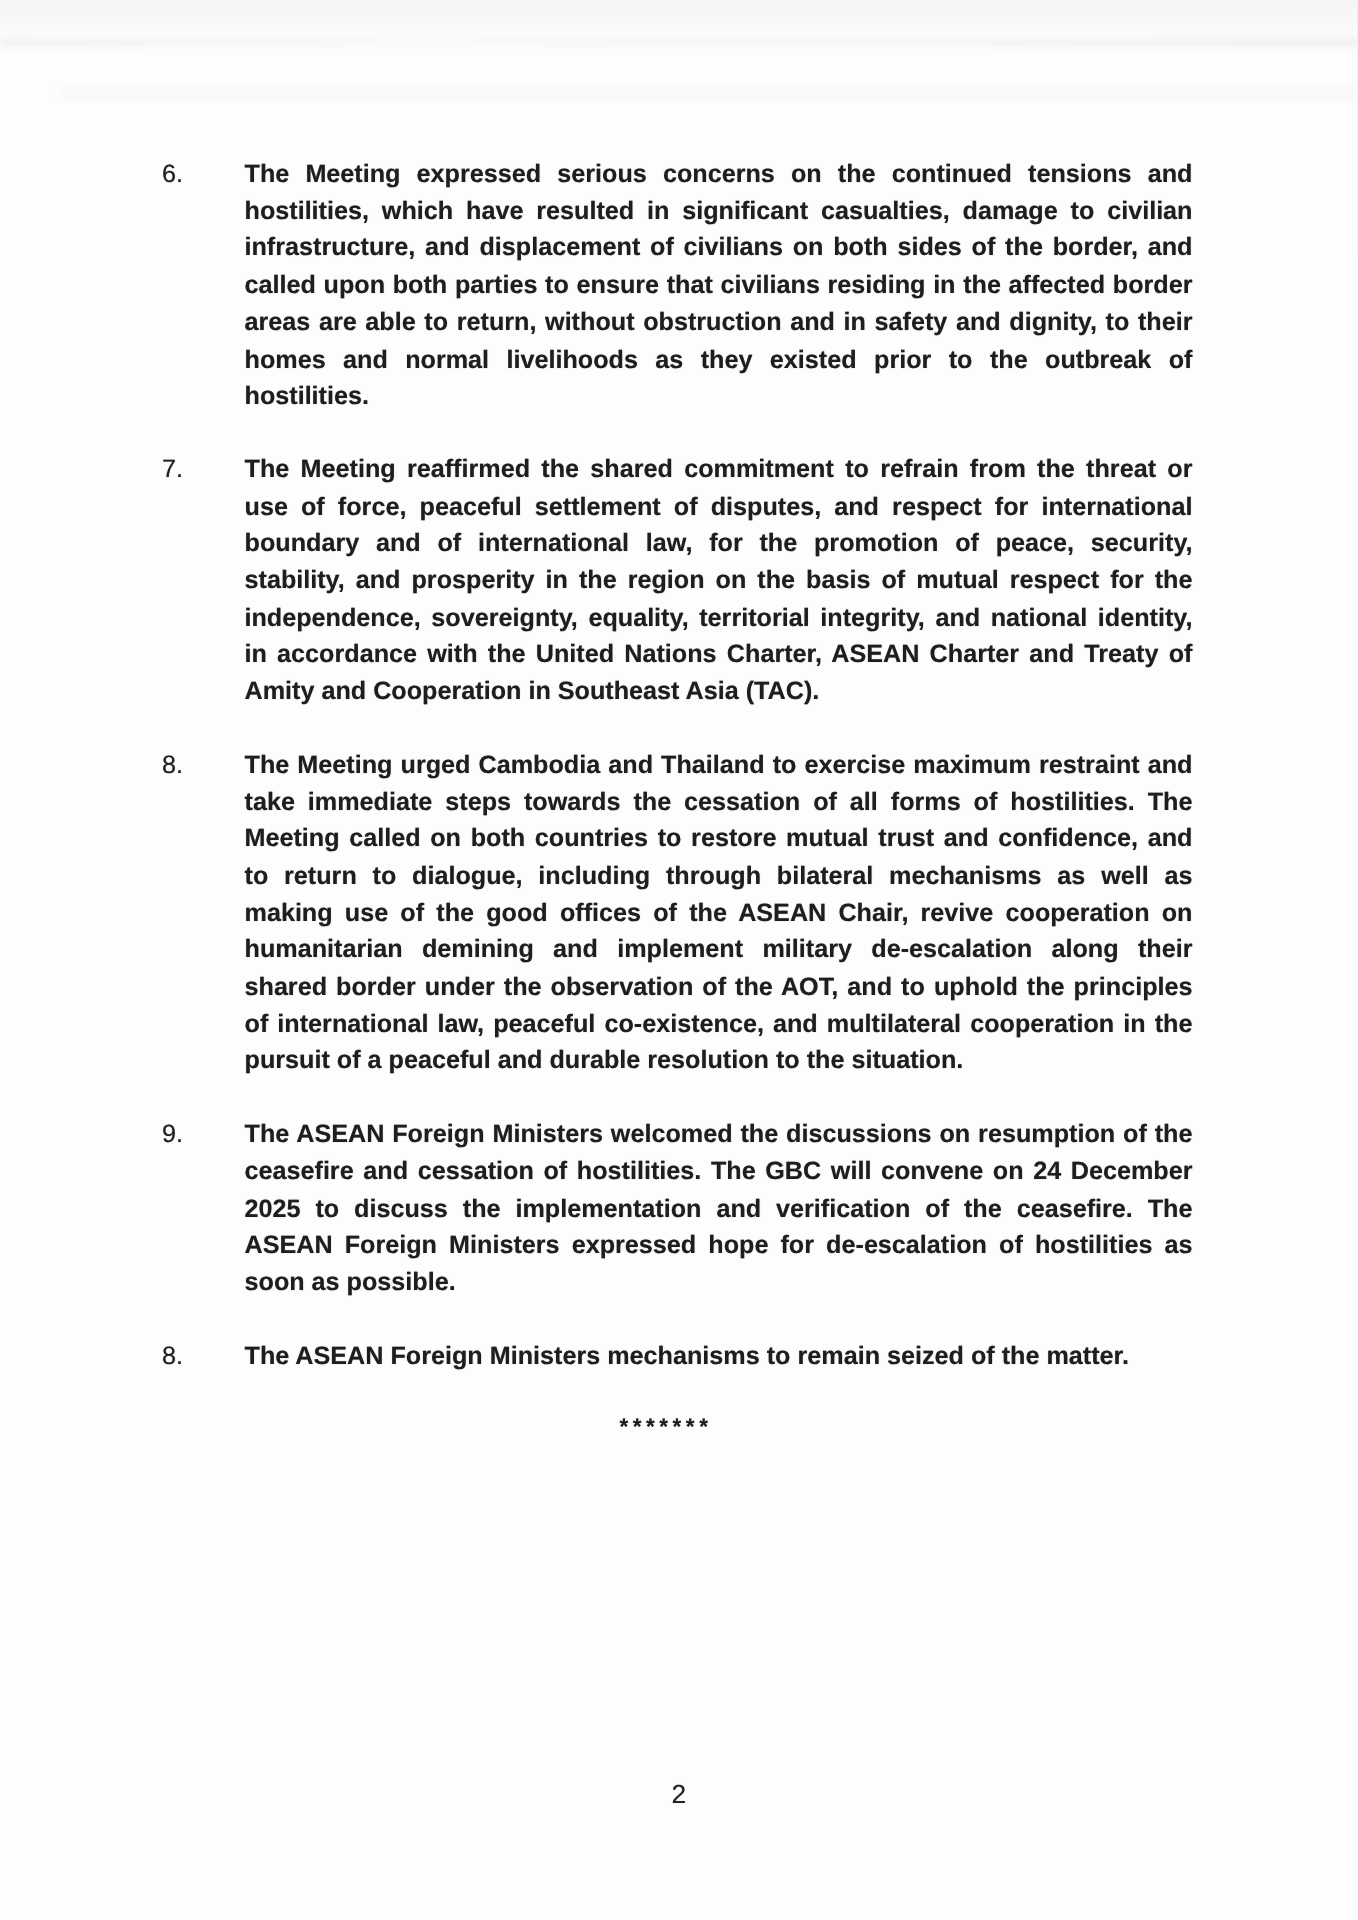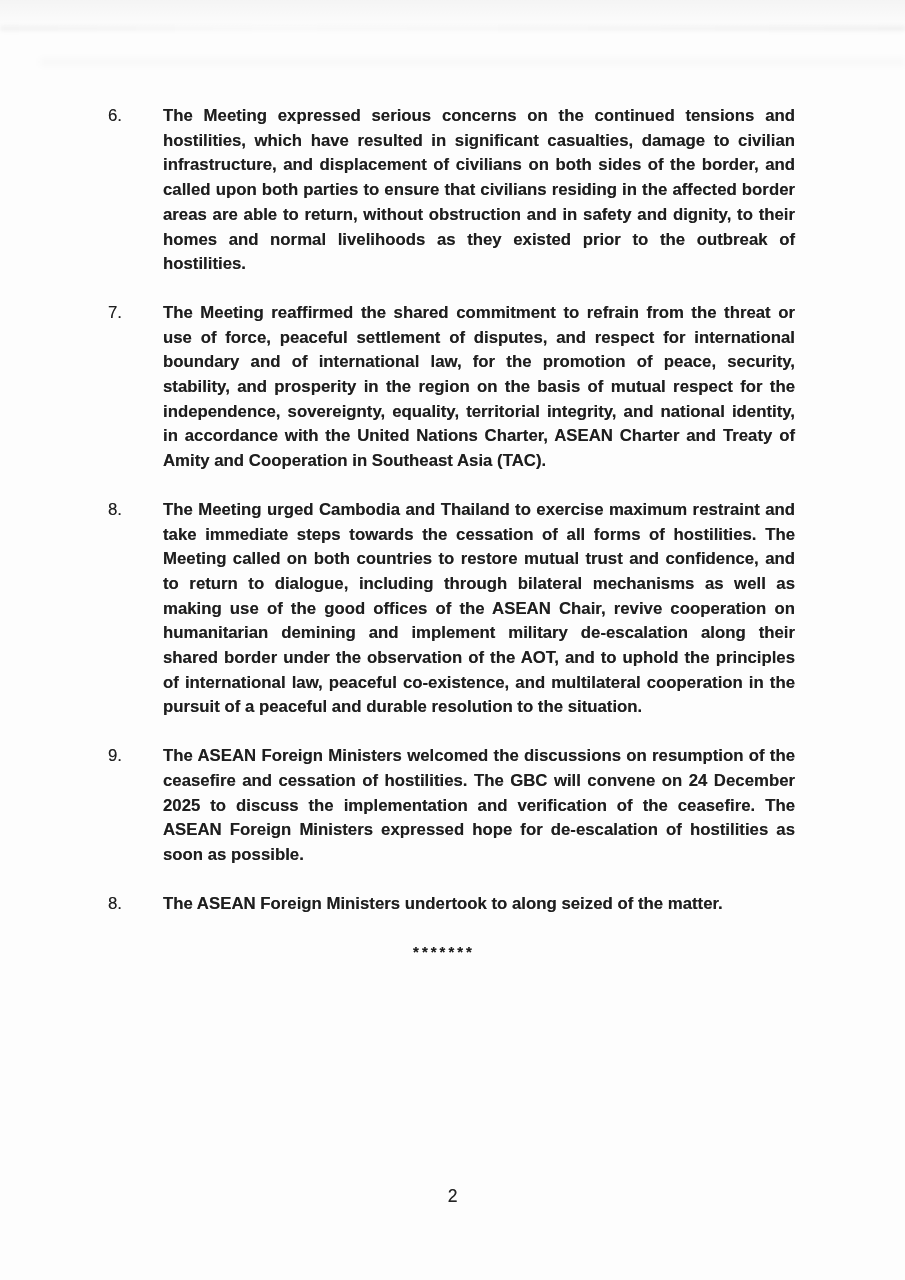--- a/index.html
+++ b/index.html
@@ -109,21 +109,21 @@
       <div class="para-text">The Meeting urged Cambodia and Thailand to exercise maximum restraint and take immediate steps towards the cessation of all forms of hostilities. The Meeting called on both countries to restore mutual trust and confidence, and to return to dialogue, including through bilateral mechanisms as well as making use of the good offices of the ASEAN Chair, revive cooperation on humanitarian demining and implement military de-escalation along their shared border under the observation of the AOT, and to uphold the principles of international law, peaceful co-existence, and multilateral cooperation in the pursuit of a peaceful and durable resolution to the situation.</div>
     </div>
 
     <div class="para">
       <div class="para-num">9.</div>
       <div class="para-text">The ASEAN Foreign Ministers welcomed the discussions on resumption of the ceasefire and cessation of hostilities. The GBC will convene on 24 December 2025 to discuss the implementation and verification of the ceasefire. The ASEAN Foreign Ministers expressed hope for de-escalation of hostilities as soon as possible.</div>
     </div>
 
     <div class="para">
       <div class="para-num">8.</div>
-      <div class="para-text">The ASEAN Foreign Ministers undertook to along seized of the matter.</div>
+      <div class="para-text">The ASEAN Foreign Ministers mechanisms to remain seized of the matter.</div>
     </div>
 
     <div class="separator">*******</div>
 
   </div>
 
   <div class="page-number">2</div>
 
 </div>
 

